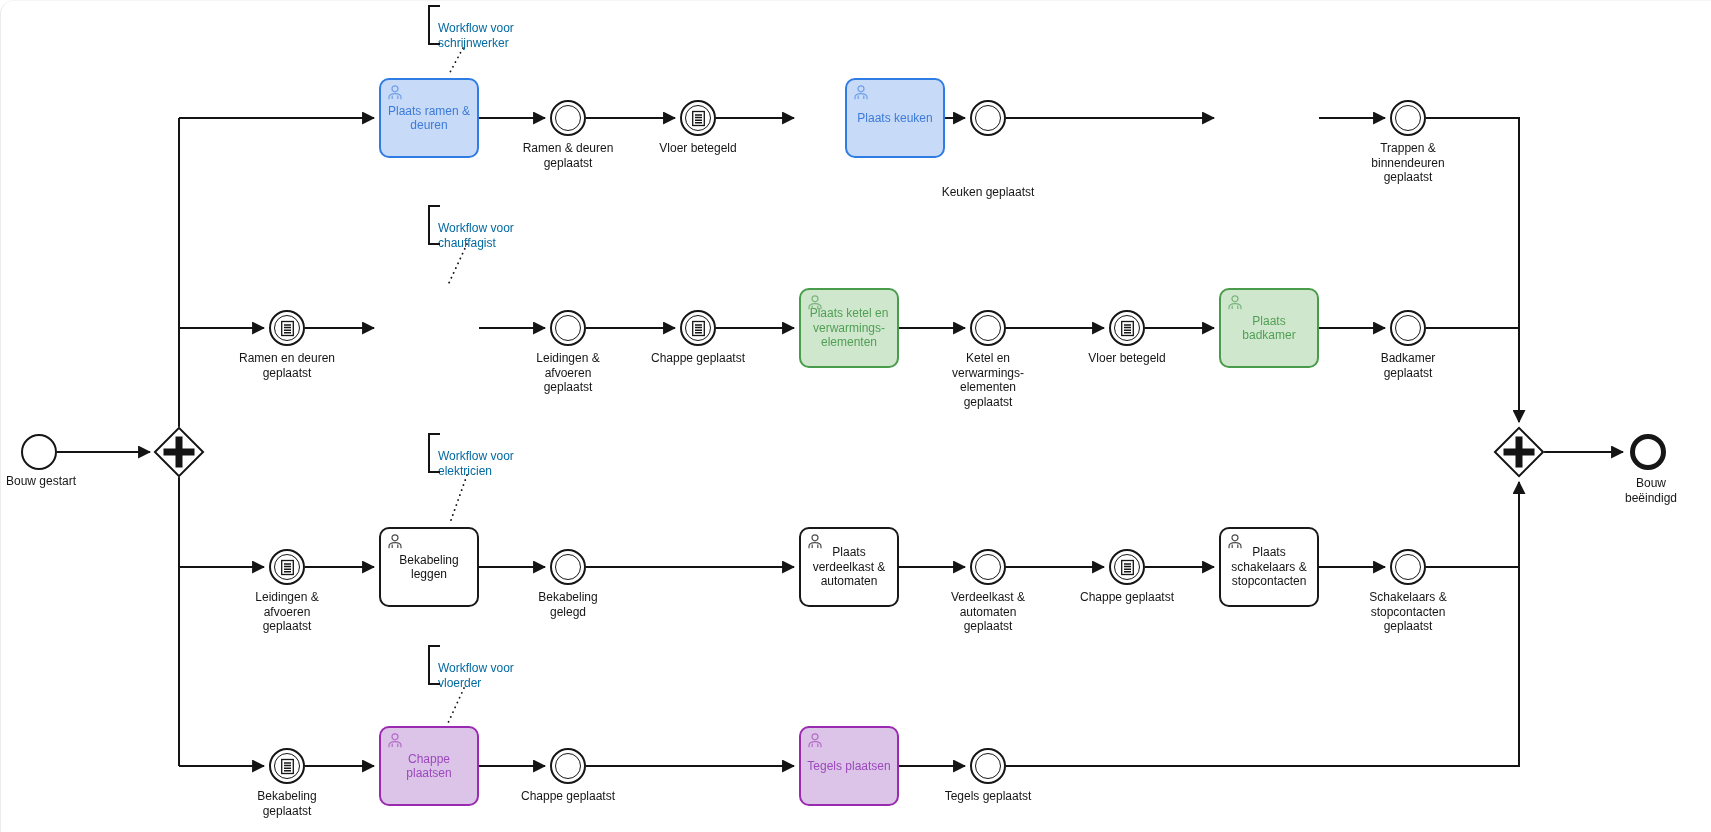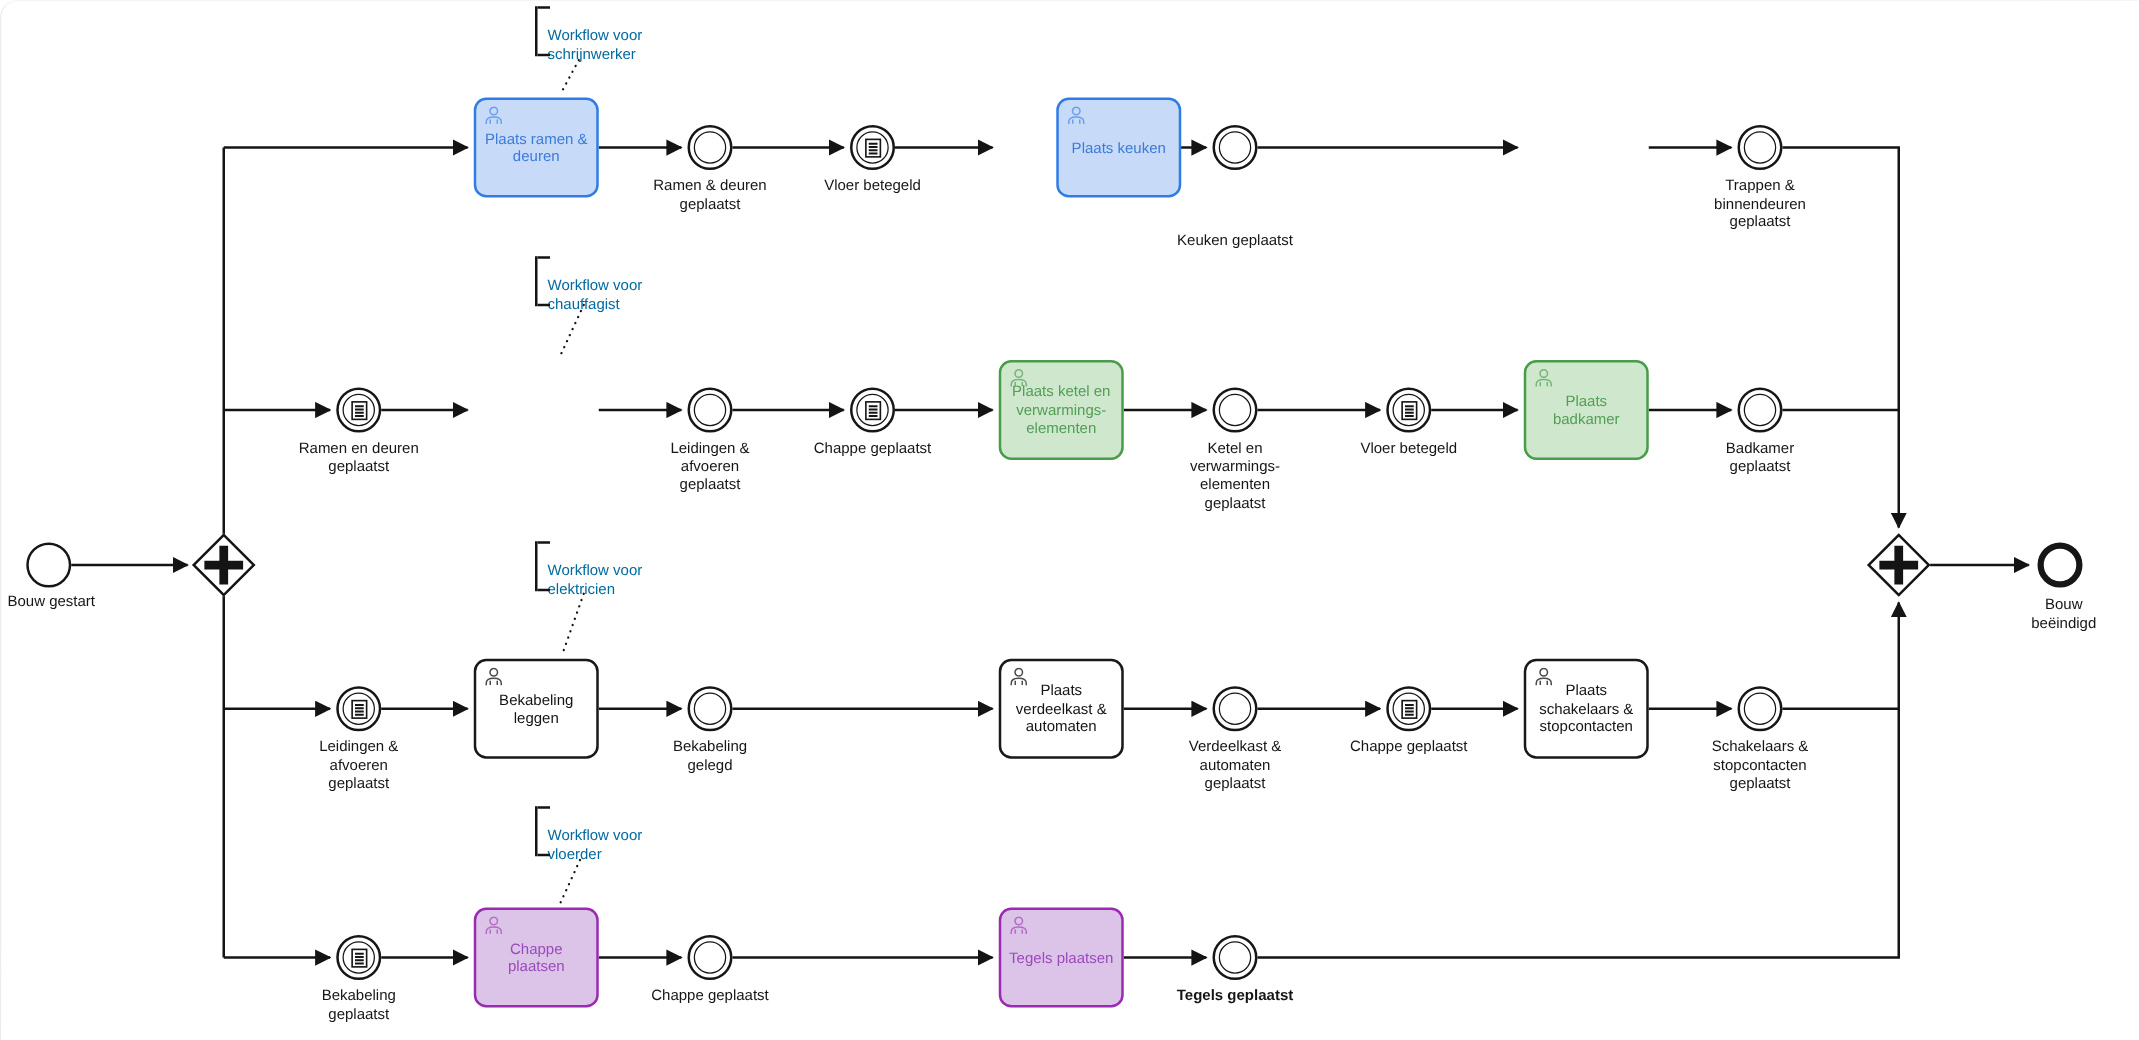--- a/index.html
+++ b/index.html
@@ -321,15 +321,15 @@
   <div class="ev ev-mid" style="left:549px;top:747px;"></div>
   <div class="ev-lbl" style="left:567px;top:788px;">Chappe geplaatst</div>
   <div class="task t-purple" style="left:798px;top:725px;">
     <svg class="task-icon" width="17" height="15" viewBox="0 0 17 15">
       <circle cx="8" cy="3.8" r="3" fill="none" stroke="currentColor" stroke-width="1.2"></circle>
       <path d="M2 14.2 v-1.7 c0-2.7 2.6-3.9 6-3.9 s6 1.2 6 3.9 v1.7 M5.2 10.6 V14 M10.8 10.6 V14" fill="none" stroke="currentColor" stroke-width="1.2"></path>
     </svg>
     <span>Tegels plaatsen</span>
   </div>
   <div class="ev ev-mid" style="left:969px;top:747px;"></div>
-  <div class="ev-lbl" style="left:987px;top:788px;font-weight:bold;">Tegels geplaatst</div>
+  <div class="ev-lbl" style="left:987px;top:788px;">Tegels geplaatst</div>
 
 </div>
 
 </body></html>

